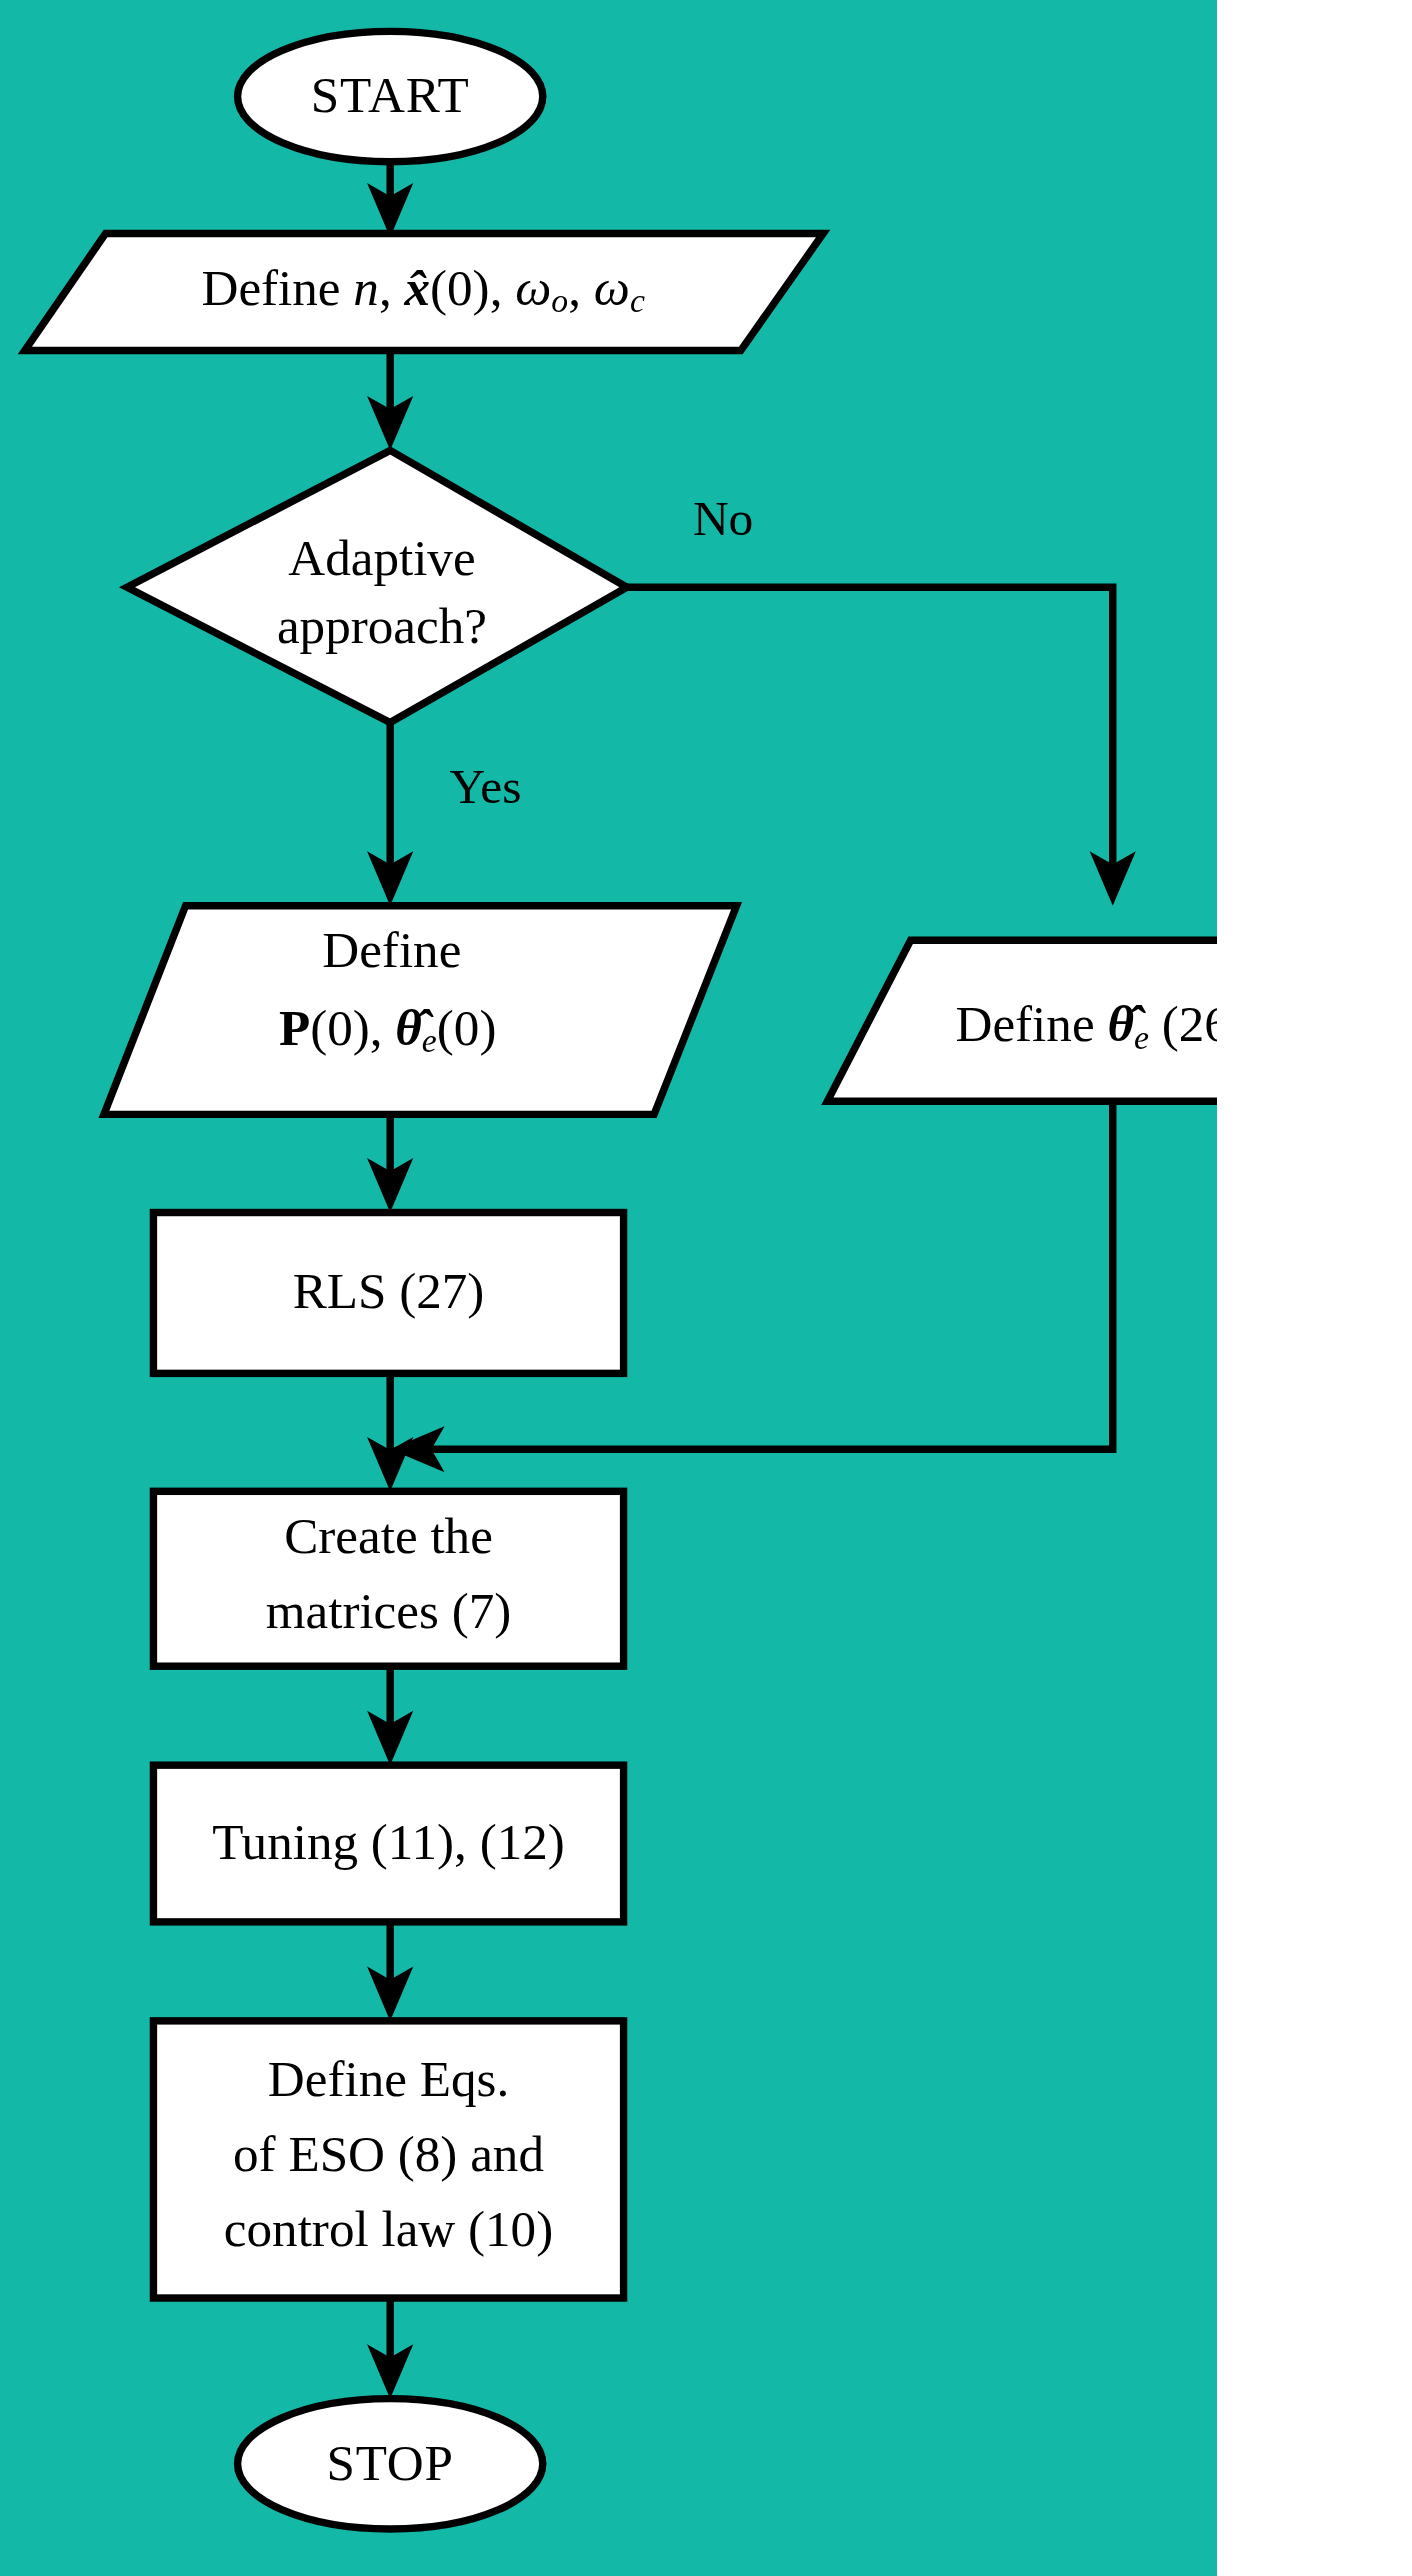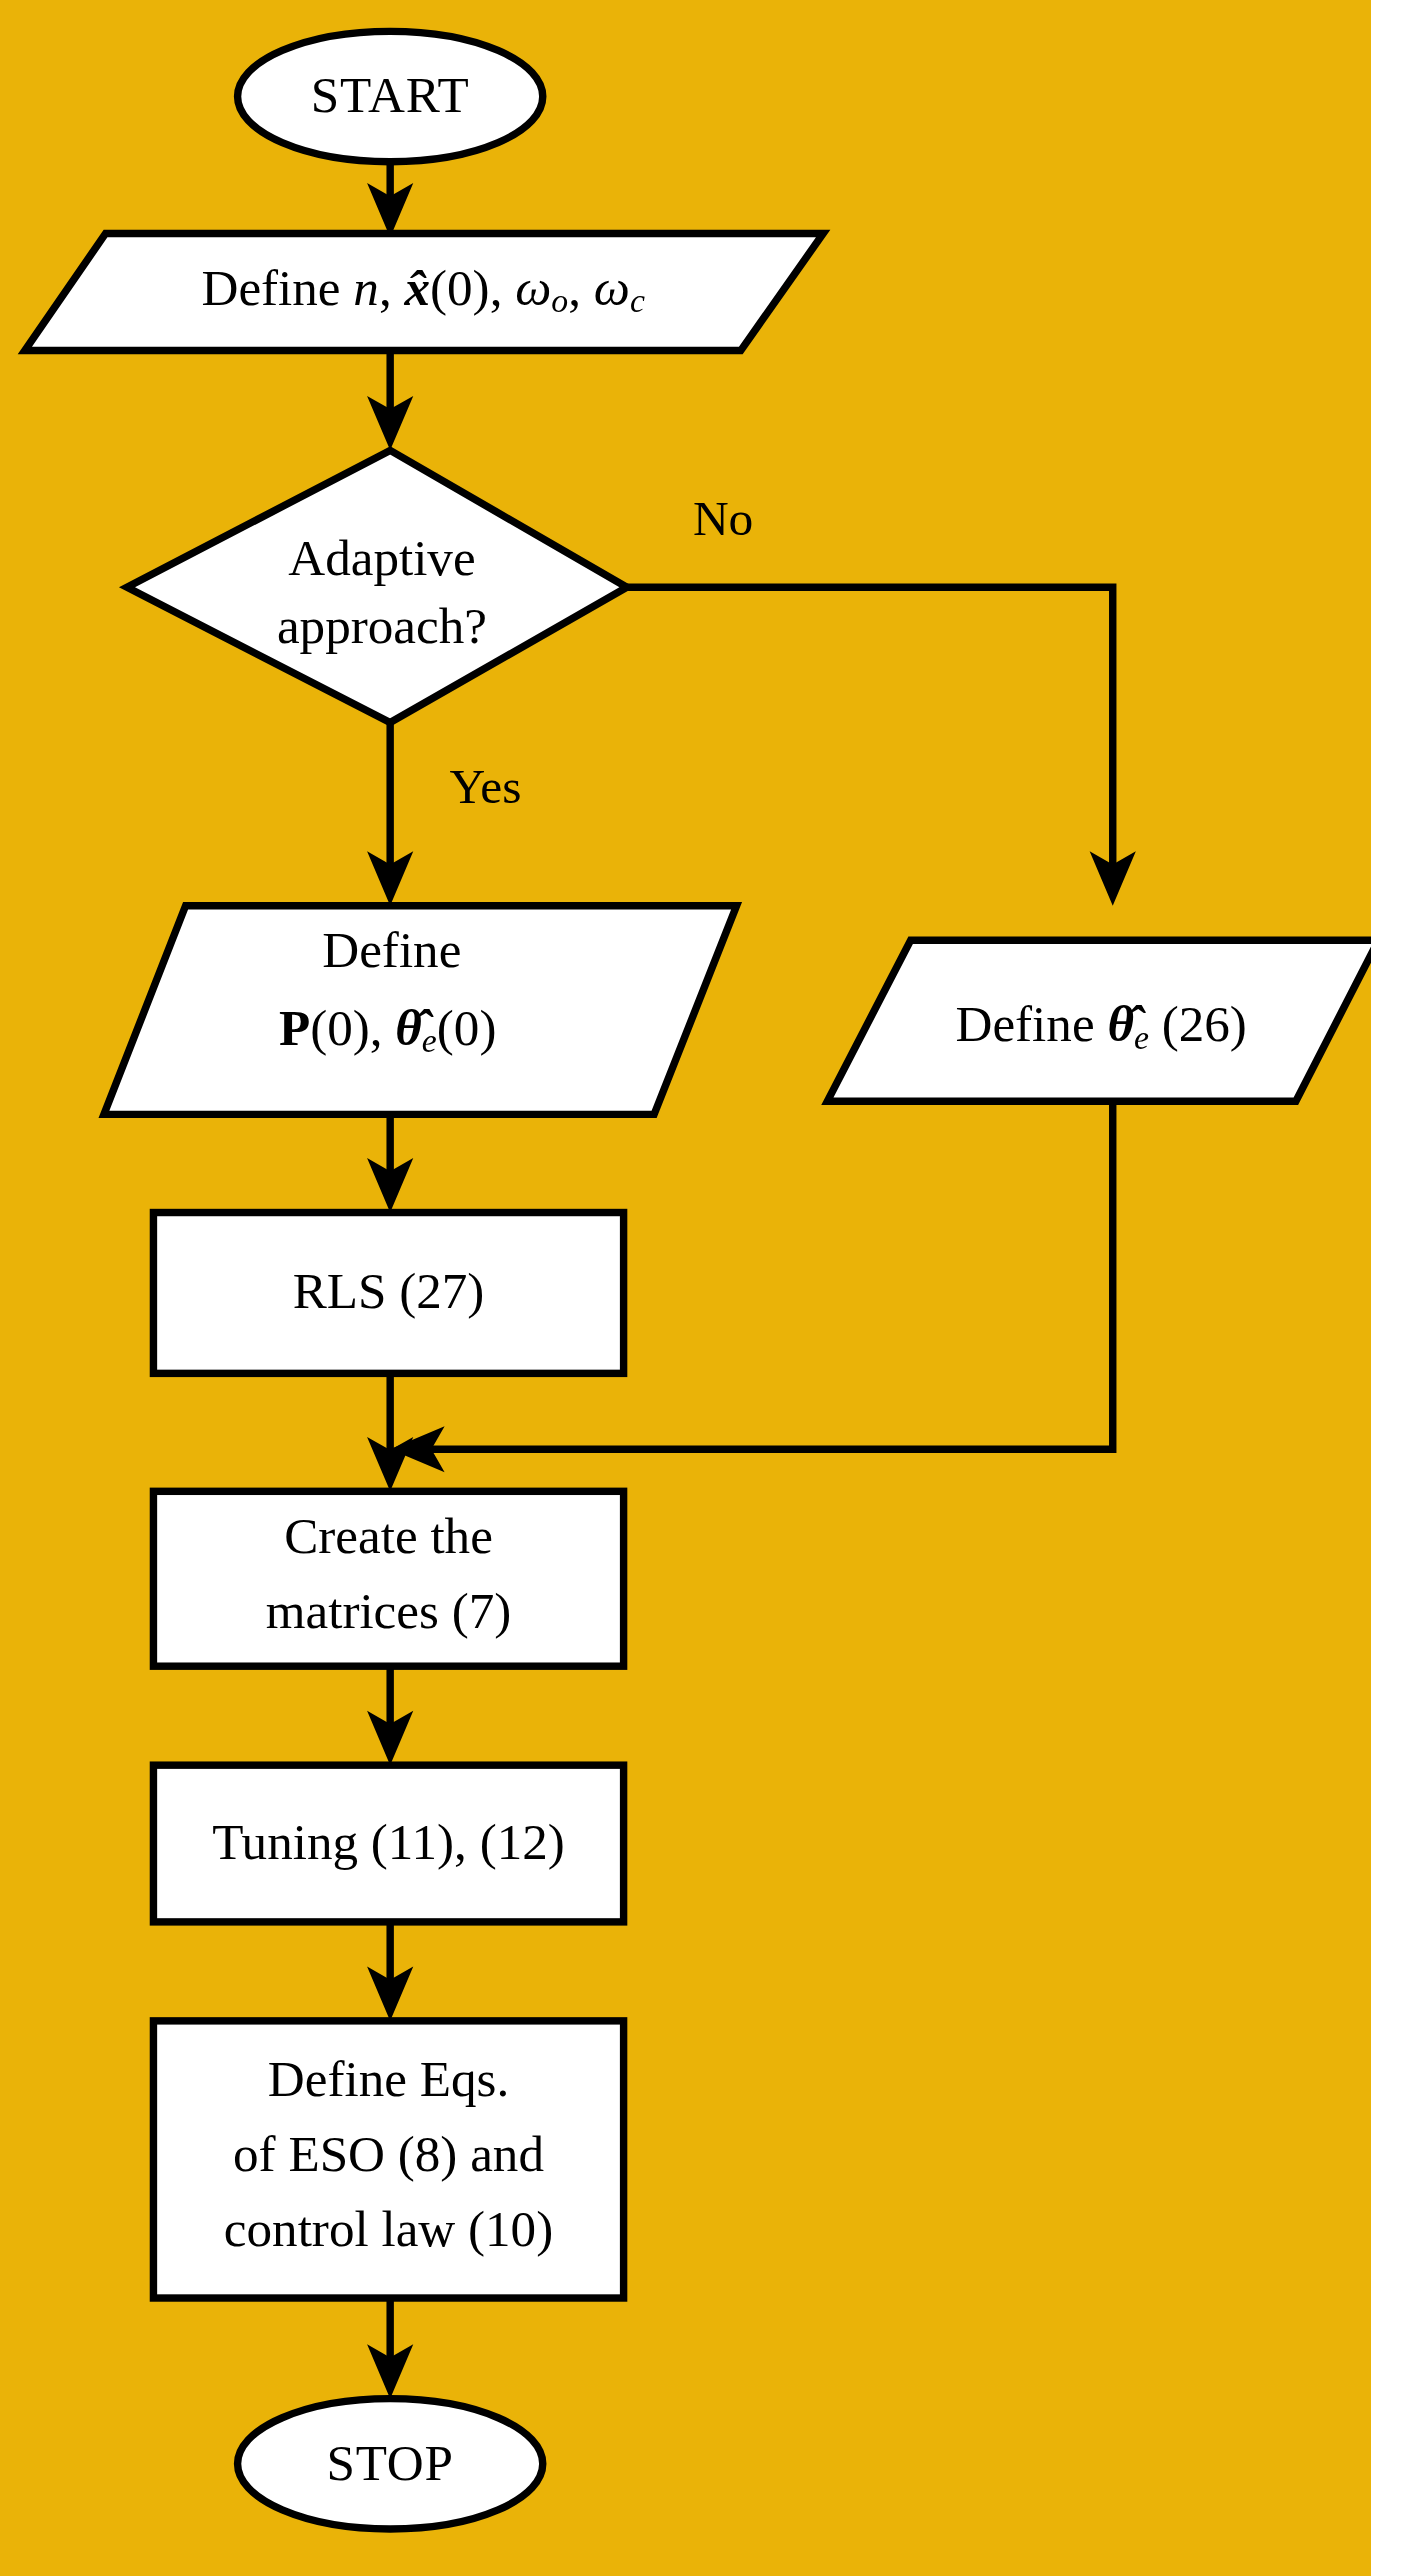--- a/index.html
+++ b/index.html
@@ -6,23 +6,23 @@
   html, body {
     margin: 0;
     padding: 0;
     background: #ffffff;
   }
   body {
     font-family: "Liberation Serif", "DejaVu Serif", serif;
   }
   #flow-root {
     position: relative;
-    width: 1371px;
+    width: 1217px;
     height: 2576px;
-    background: #eab308;
+    background: #14b8a6;
     overflow: hidden;
   }
   svg#flow-svg {
     position: absolute;
     left: 0;
     top: 0;
     width: 1413px;
     height: 2576px;
     display: block;
   }

